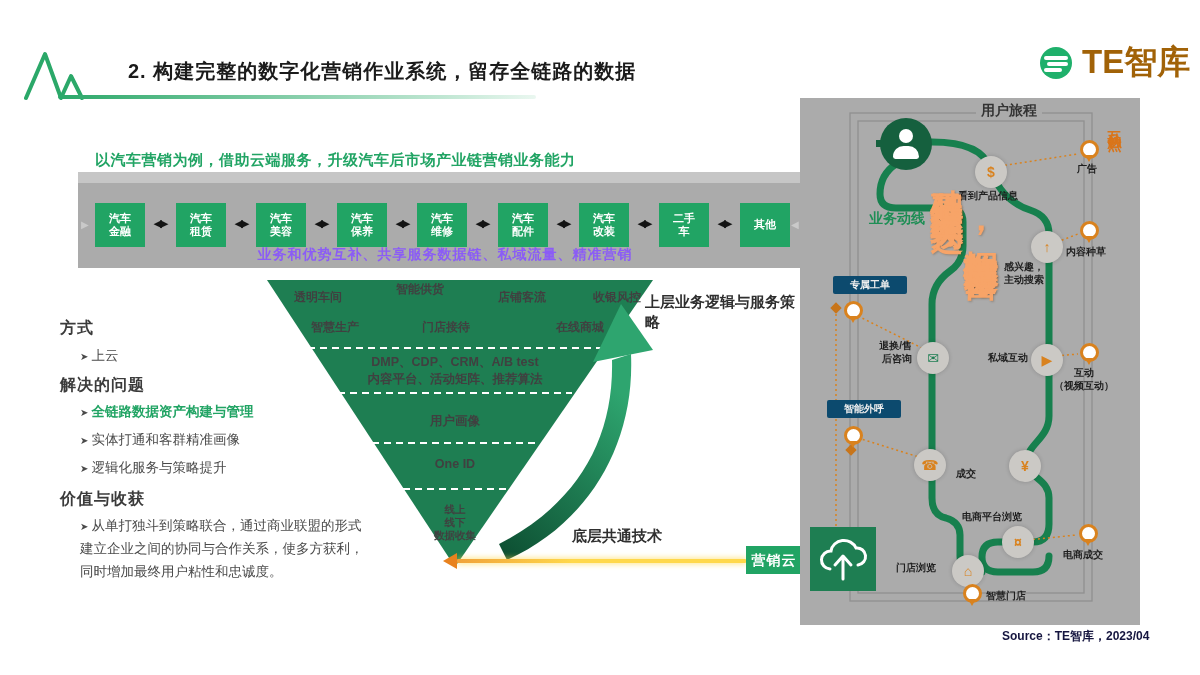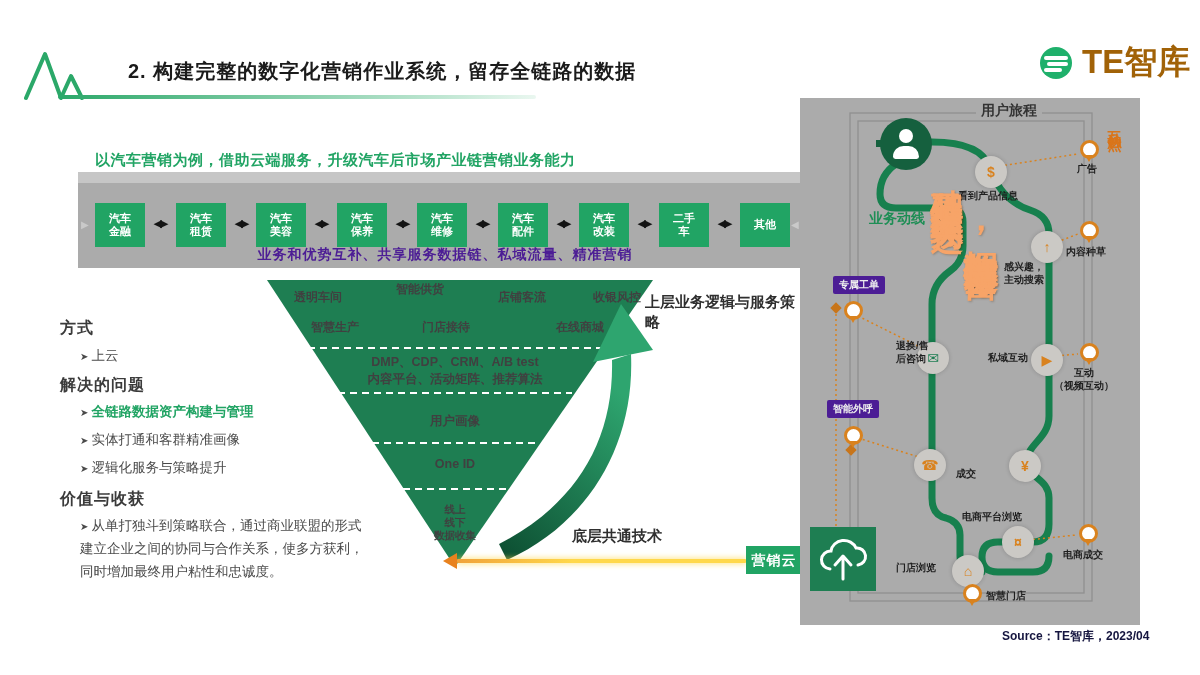--- a/index.html
+++ b/index.html
@@ -15,41 +15,41 @@
   .subtitle{left:95px;top:144px;font-size:15px;font-weight:bold;color:#21a464;letter-spacing:0.5px;margin-top:7px;}
   
   .band{left:78px;top:172px;width:722px;height:96px;background:#ababab;}
   .band-top{left:78px;top:172px;width:722px;height:11px;background:#c6c6c6;}
   .chain-box{width:50px;height:44px;top:203px;background:#21a464;color:#fff;
              font-size:11px;font-weight:bold;text-align:center;display:flex;flex-direction:column;
              justify-content:center;line-height:1.2;}
   .chain-arrow{top:217px;width:28px;text-align:center;font-size:11px;color:#141414;letter-spacing:-2px;}
   .edge-arrow{top:219px;font-size:10px;color:#c9c9c9;}
   .chain-caption{left:445px;top:246px;transform:translateX(-50%);white-space:nowrap;
-                 color:#4c1d95;font-size:14px;font-weight:bold;letter-spacing:1px;}
+                 color:#8b5cf6;font-size:14px;font-weight:bold;letter-spacing:1px;}
   
   .lp-h{font-size:16px;font-weight:bold;color:#3b3b3b;letter-spacing:1px;}
   .lp-i{font-size:13.5px;color:#4a4a4a;}
   .lp-i .bullet{font-size:10px;margin-right:3px;color:#4a4a4a;}
   .lp-green{color:#21a464;font-weight:bold;}
   .lp-par{width:286px;line-height:1.7;}
   
   .pyr-txt{color:#404040;font-weight:bold;white-space:nowrap;transform:translateX(-50%);}
   .side-label{font-size:15px;font-weight:bold;color:#2f2f2f;line-height:1.3;}
   
   .yline{left:456px;top:559px;width:291px;height:4px;border-radius:2px;
          background:linear-gradient(to right,#f0a23a,#ffd84a 40%,#ffd84a);box-shadow:0 0 6px #ffd94d;}
   .yarrow{left:443px;top:553px;width:0;height:0;border-top:8px solid transparent;
           border-bottom:8px solid transparent;border-right:14px solid #e8821e;}
   .cloud-btn{left:746px;top:546px;width:56px;height:28px;background:#21a464;color:#fff;
              font-size:14px;font-weight:bold;text-align:center;line-height:28px;letter-spacing:1px;}
   
   .panel{left:800px;top:98px;width:340px;height:527px;background:#ababab;}
   .j-label{font-size:10px;font-weight:bold;color:#1f1f1f;white-space:nowrap;line-height:1.25;}
-  .j-box{background:#4c1d95;color:#eeeeee;font-size:10px;font-weight:bold;padding:2px 6px;
+  .j-box{background:#0c4a6e;color:#eeeeee;font-size:10px;font-weight:bold;padding:2px 17px;
          border-radius:2px;white-space:nowrap;}
   .node{width:32px;height:32px;border-radius:50%;background:#cbc9c5;display:flex;align-items:center;
         justify-content:center;font-size:14px;font-weight:bold;color:#d9821e;box-shadow:0 0 4px rgba(0,0,0,0.18);}
   .node.green-i{color:#1e7e52;}
   .pin{width:13px;height:13px;border:3.5px solid #d9821e;background:#fff;border-radius:50%;}
   .pin::after{content:"";position:absolute;left:2px;top:12px;width:0;height:0;
               border-left:4.5px solid transparent;border-right:4.5px solid transparent;
               border-top:7px solid #d9821e;}
   .avatar{left:880px;top:118px;width:52px;height:52px;border-radius:50%;background:#15603e;}
   .avatar .head{position:absolute;left:19px;top:11px;width:14px;height:14px;border-radius:50%;background:#fff;}
@@ -238,21 +238,21 @@
   <div class="abs pin" style="left:844px;top:301px;"></div>
   <div class="abs pin" style="left:844px;top:426px;"></div>
 
   <div class="abs uj-label">用户旅程</div>
   <div class="abs tp-label">互动触点</div>
   <div class="abs flow-label">业务动线</div>
 
   <div class="abs j-label" style="left:958px;top:190px;">看到产品信息</div>
   <div class="abs j-label" style="left:1004px;top:261px;"><span>感兴趣，</span><br><span>主动搜索</span></div>
   <div class="abs j-label" style="left:988px;top:352px;">私域互动</div>
-  <div class="abs j-label" style="left:896px;top:340px;text-align:left;width:48px;"><span>退换/售</span><br><span>后咨询</span></div>
+  <div class="abs j-label" style="left:864px;top:340px;text-align:right;width:48px;"><span>退换/售</span><br><span>后咨询</span></div>
   <div class="abs j-label" style="left:956px;top:456px;margin-top:12px;">成交</div>
   <div class="abs j-label" style="left:962px;top:511px;">电商平台浏览</div>
   <div class="abs j-label" style="left:896px;top:562px;">门店浏览</div>
 
   <div class="abs j-label" style="left:1077px;top:163px;">广告</div>
   <div class="abs j-label" style="left:1066px;top:246px;">内容种草</div>
   <div class="abs j-label" style="left:1048px;top:367px;text-align:center;width:72px;"><span>互动</span><br><span>（视频互动）</span></div>
   <div class="abs j-label" style="left:1063px;top:549px;">电商成交</div>
   <div class="abs j-label" style="left:986px;top:590px;">智慧门店</div>
 

